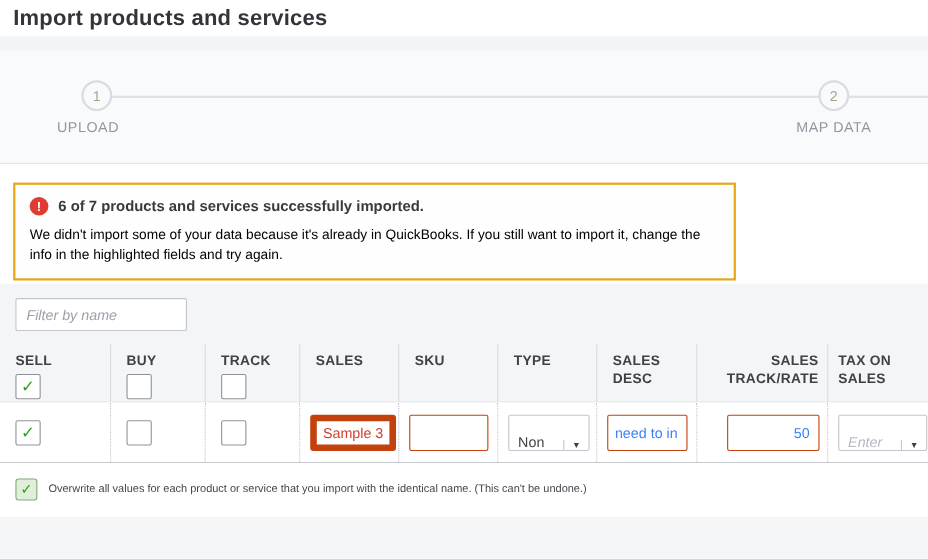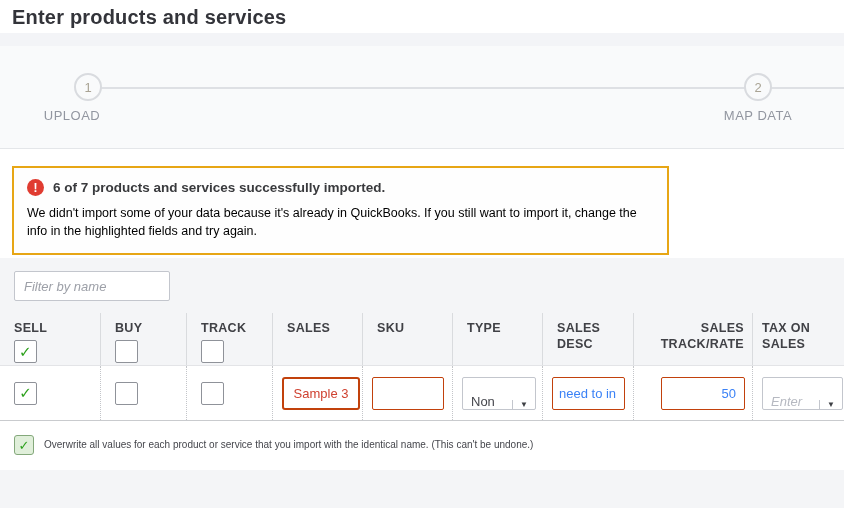--- a/index.html
+++ b/index.html
@@ -15,21 +15,21 @@
   .stepper { position:relative; height:103px; background:#f9fafb;
     border-bottom:1px solid #e4e6e9; }
   .stepper-line { position:absolute; top:41px; left:88px; right:0; height:2px; background:#dee0e4; }
   .step-circle { position:absolute; width:28px; height:28px; border-radius:50%;
     background:#f9fafb; border:2px solid #d9dbdf; color:#a9a394;
     font-size:13px; display:flex; align-items:center; justify-content:center; }
   .step-circle.c1 { left:74px; top:27px; }
   .step-circle.c2 { left:744px; top:27px; }
   .step-label { position:absolute; top:62px; font-size:13px; color:#9296a0;
     letter-spacing:.5px; transform:translateX(-50%); white-space:nowrap; }
-  .step-label.l1 { left:72px; }
+  .step-label.l1 { left:80px; }
   .step-label.l2 { left:758px; }
 
   
   .alert { margin:17px 0 3px 12px; width:657px; min-height:89px;
     border:2px solid #e7a615; background:#fefefe; padding:11px 16px 12px 13px; }
   .alert-head { display:flex; align-items:center; gap:9px; }
   .error-badge { width:17px; height:17px; border-radius:50%; background:#e03c31;
     color:#fff; font-size:12px; font-weight:bold; display:flex; align-items:center;
     justify-content:center; flex:0 0 17px; }
   .alert-heading { font-size:13.5px; font-weight:bold; color:#393a3d; }
@@ -58,21 +58,21 @@
 
   .tbody-row { height:55px; background:#fff; border-bottom:1px solid #c9cbce; }
   .td { display:flex; align-items:center; padding-left:14px;
     border-right:1px dotted #c3c5c9; }
   .td:last-child { border-right:none; }
   .td.tight { padding-left:9px; }
   .td.pricecell { justify-content:flex-end; padding-right:7px; padding-left:4px; }
 
   .field { height:33px; border:1px solid #c2410c; border-radius:2px; background:#fff;
     font-size:13px; color:#3b82f6; font-family:"Liberation Sans","DejaVu Sans",sans-serif; }
-  .name-flag { width:78px; border:2px solid #c2410c; border-radius:3px; color:#cf4130;
+  .name-flag { width:78px; border:6px solid #c2410c; border-radius:3px; color:#cf4130;
     display:flex; align-items:center; justify-content:center; background:#fff; font-size:13px; }
   .sku-input { width:72px; padding:0 7px; }
   .desc-input { width:73px; padding:0 6px; overflow:hidden; white-space:nowrap; }
   .price-input { width:84px; padding:0 8px; text-align:right; }
 
   .combo { display:flex; align-items:flex-end; height:33px; border:1px solid #c3c6cd;
     border-radius:2px; background:#fff; cursor:pointer; }
   .combo-text { display:flex; align-items:center; padding:0 8px; font-size:13px; color:#45464c; }
   .combo.type .combo-text { width:49px; }
   .combo.tax .combo-text { width:56px; font-style:italic; color:#b6b9c1; }
@@ -87,21 +87,21 @@
     justify-content:center; font-size:13px; color:transparent; cursor:pointer; }
   .overwrite-check.checked { color:#2ca01c; }
   .overwrite-label { font-size:10px; color:#45464c; line-height:20px; }
 
   .footer-strip { height:38px; background:#f4f5f7; }
 </style>
 </head>
 <body>
 
 <div class="page-header">
-  <div class="page-title">Enter products and services</div>
+  <div class="page-title">Import products and services</div>
 </div>
 <div class="band"></div>
 
 <div class="stepper">
   <div class="stepper-line"></div>
   <div class="step-circle c1">
     <span>1</span>
   </div>
   <div class="step-circle c2">
     <span>2</span>

